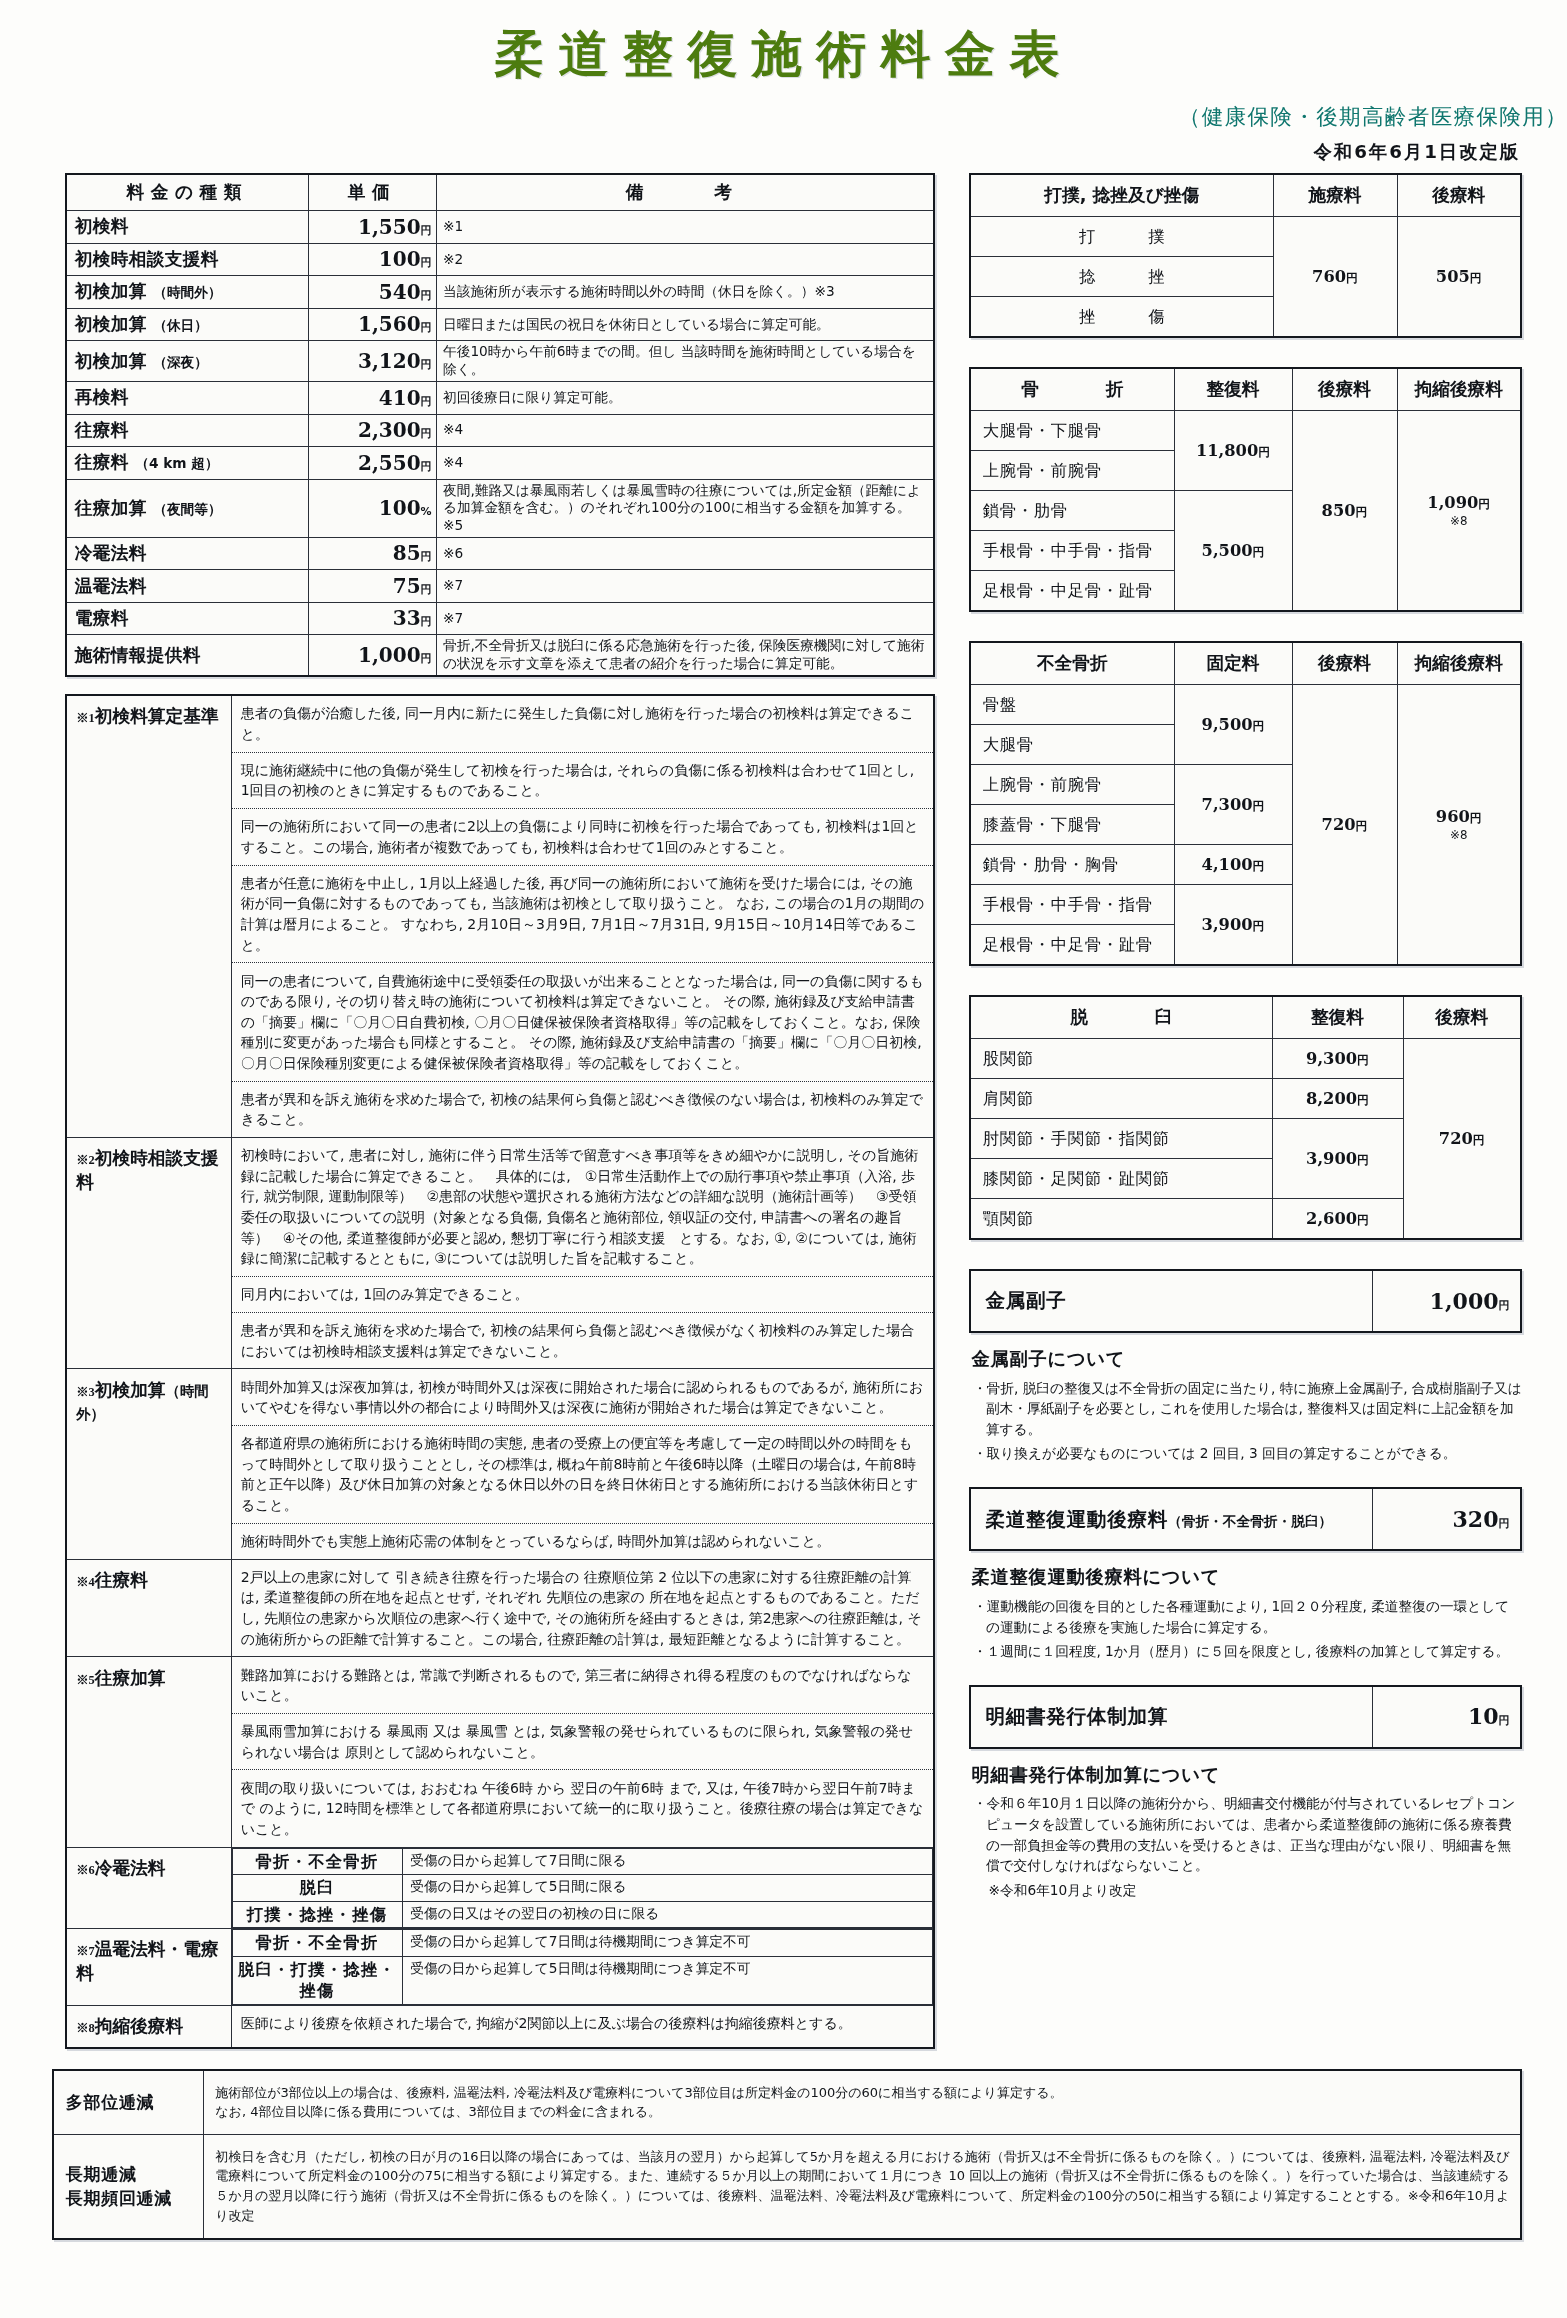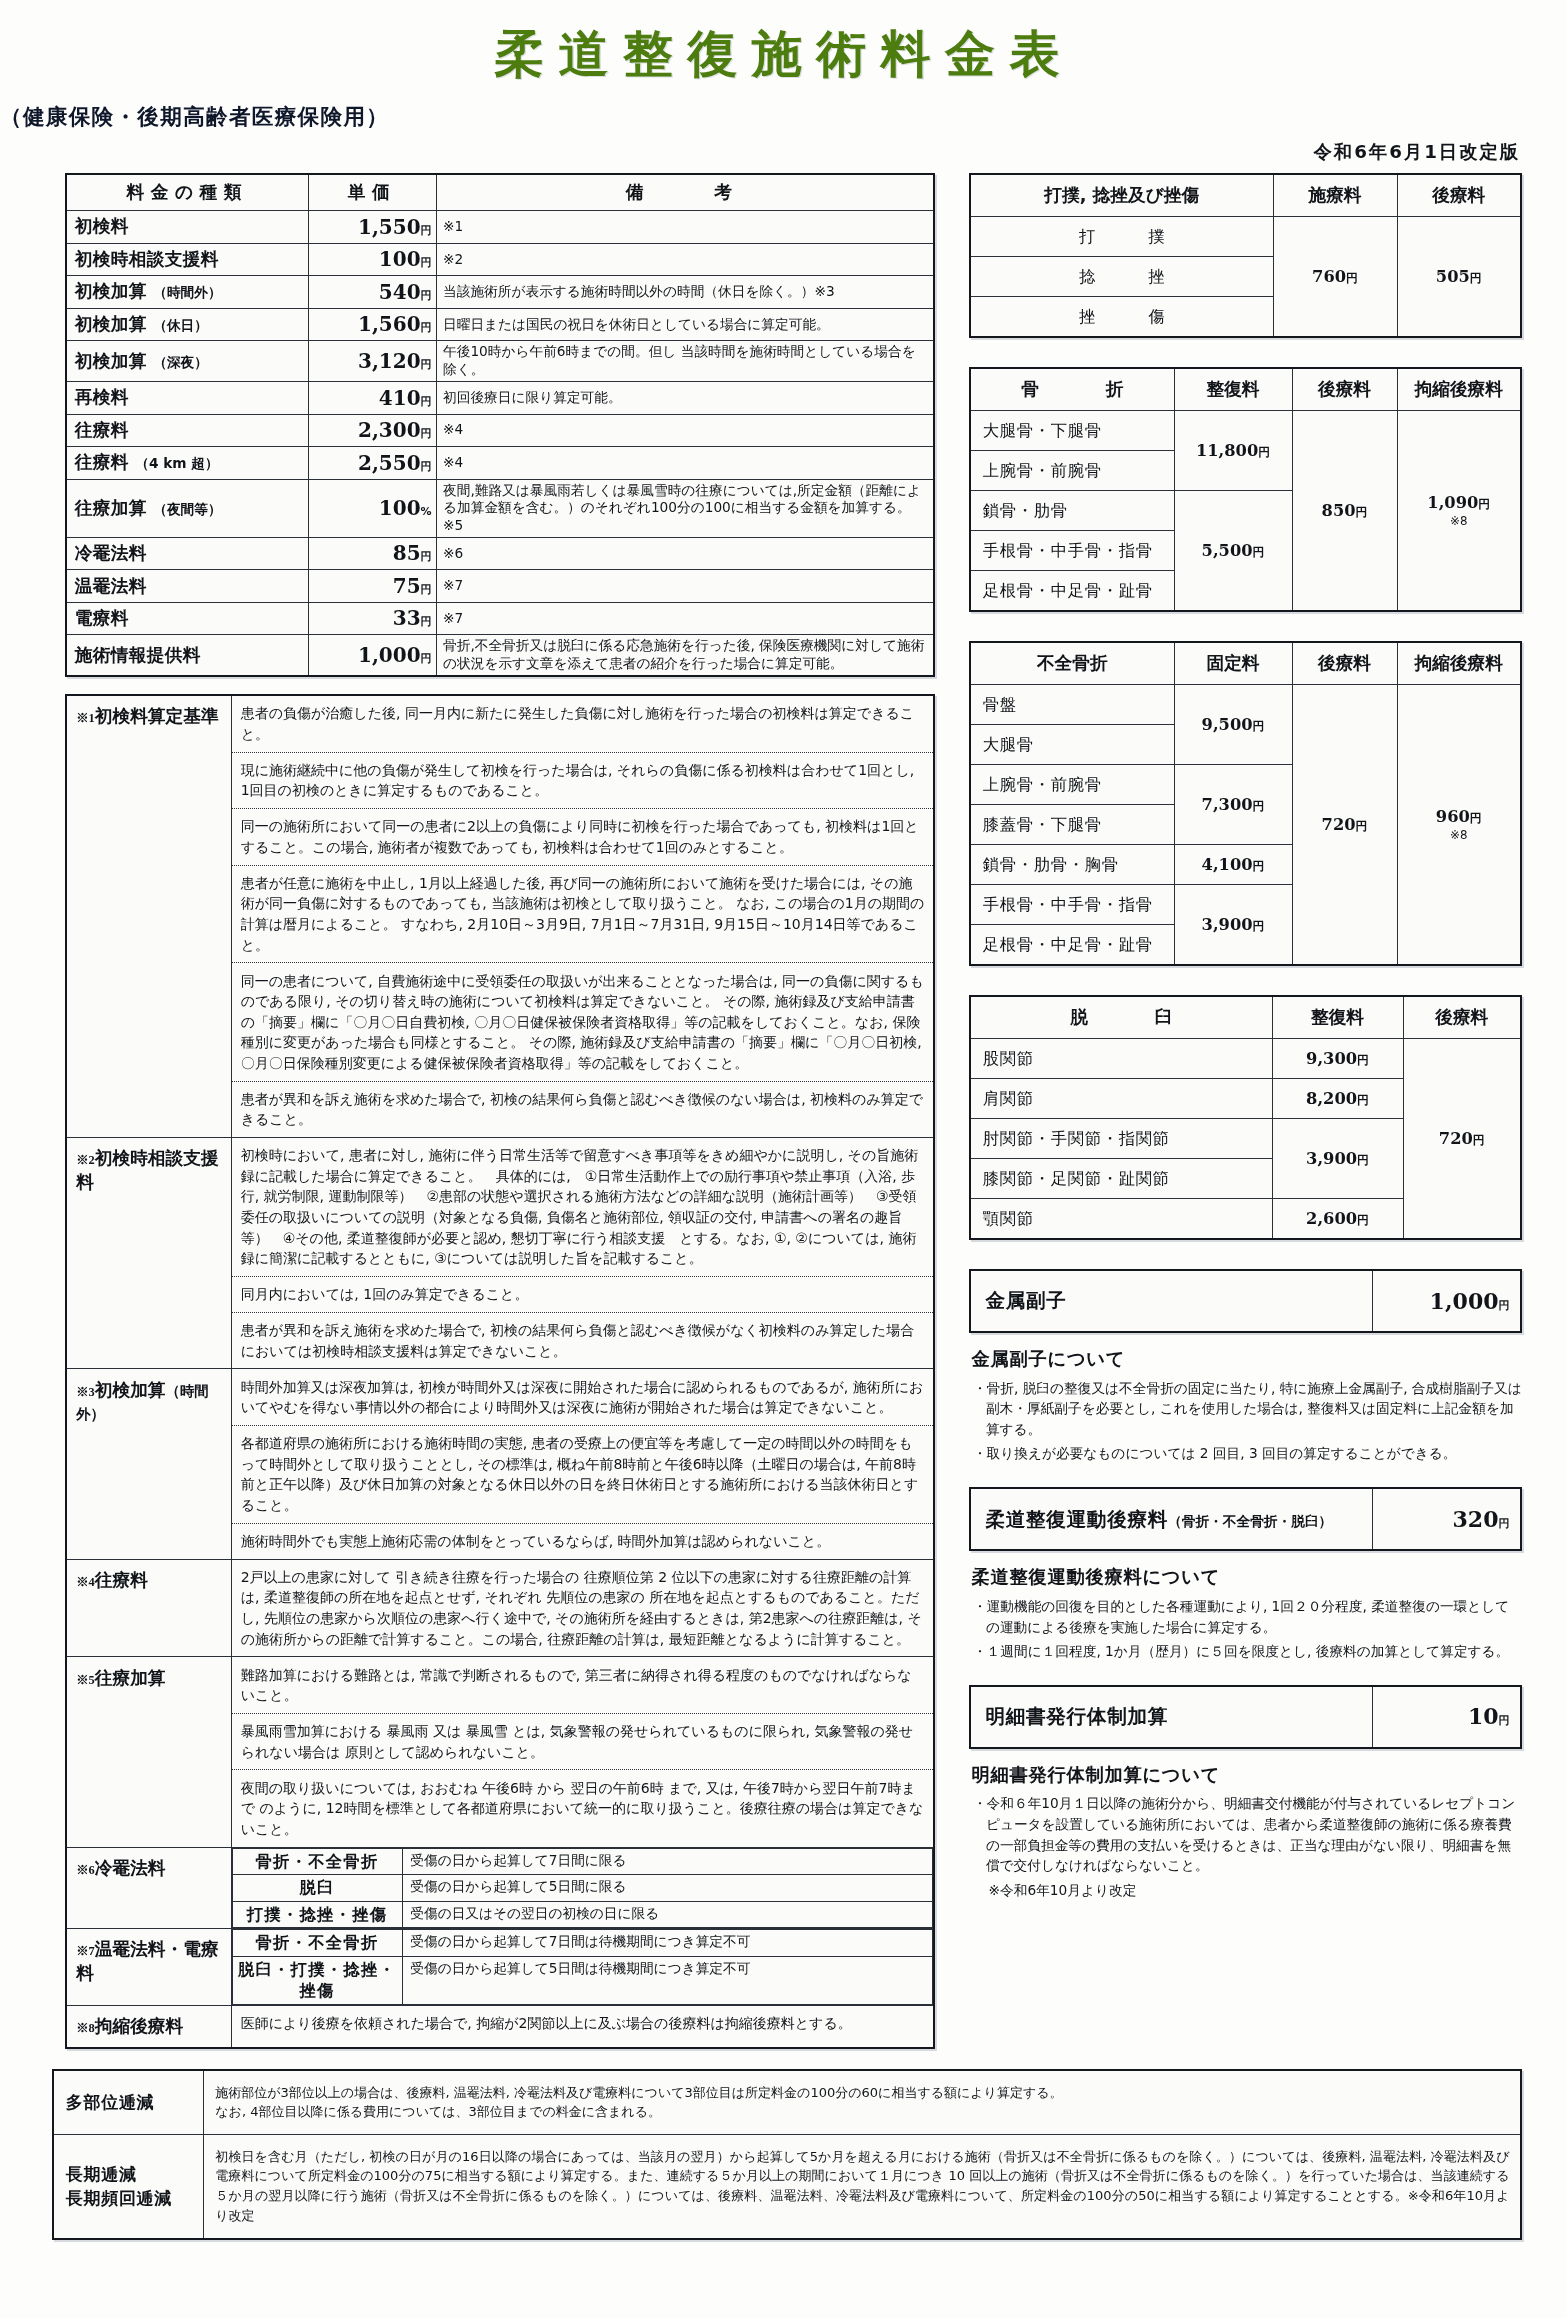--- a/index.html
+++ b/index.html
@@ -26,26 +26,26 @@
   .doc-title {
     text-align: center;
     font-size: 50px;
     font-weight: bold;
     letter-spacing: 14.4px;
     padding-top: 21px;
     color: #4d7c0f;
     text-shadow: 1.3px 1.3px 0 rgba(120,130,150,.25);
   }
   .doc-subtitle {
-    text-align: left;
+    text-align: right;
     font-size: 21.6px;
-    font-weight: bold;
+    font-weight: normal;
     margin-top: 14.4px;
     letter-spacing: 1.3px;
-    color: #0f172a;
+    color: #0f766e;
   }
   .doc-revision {
     text-align: right;
     font-size: 18.3px;
     font-weight: bold;
     margin-top: 7.8px;
     padding-right: 48px;
     letter-spacing: 2px;
   }
 

